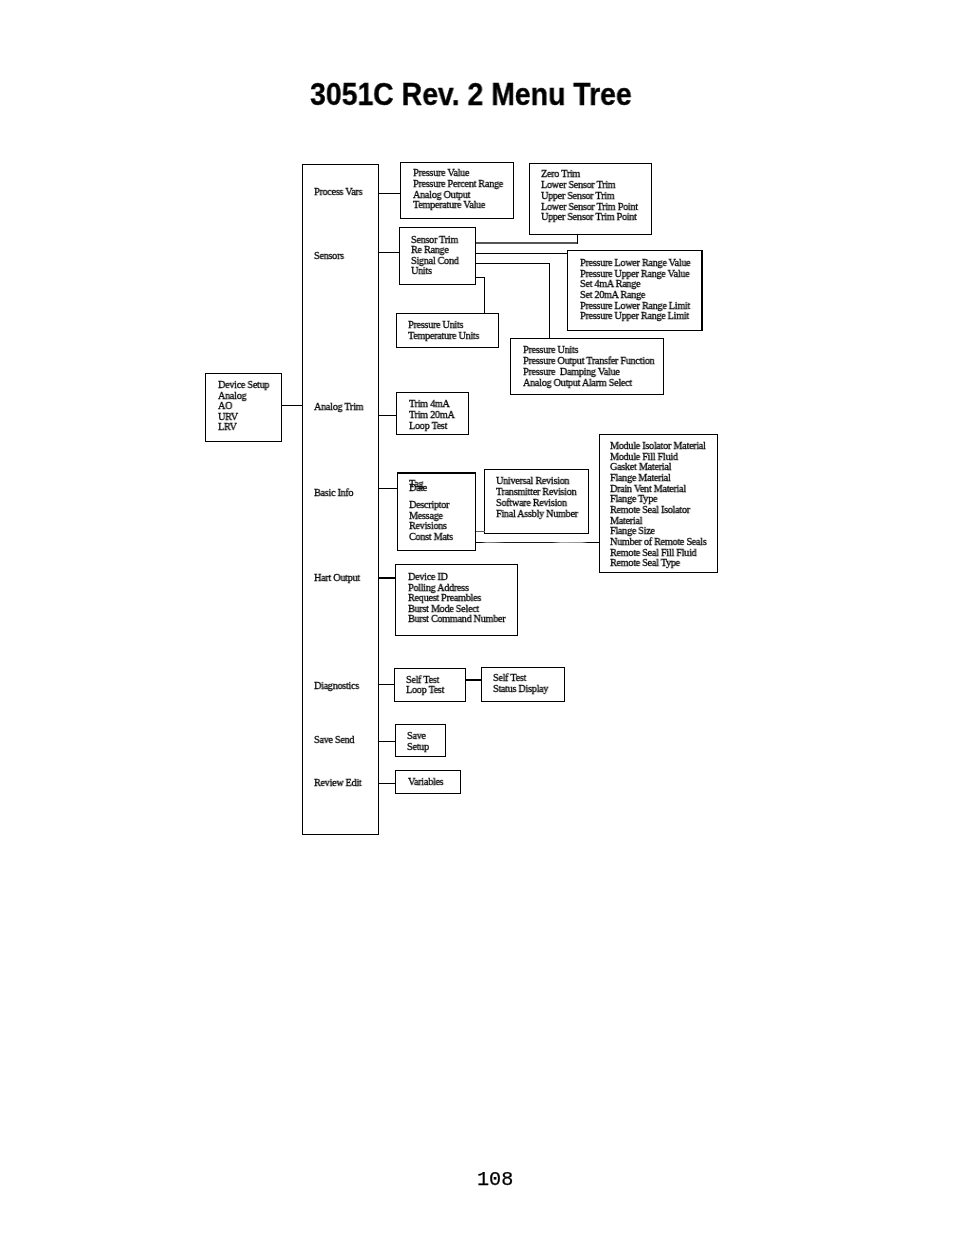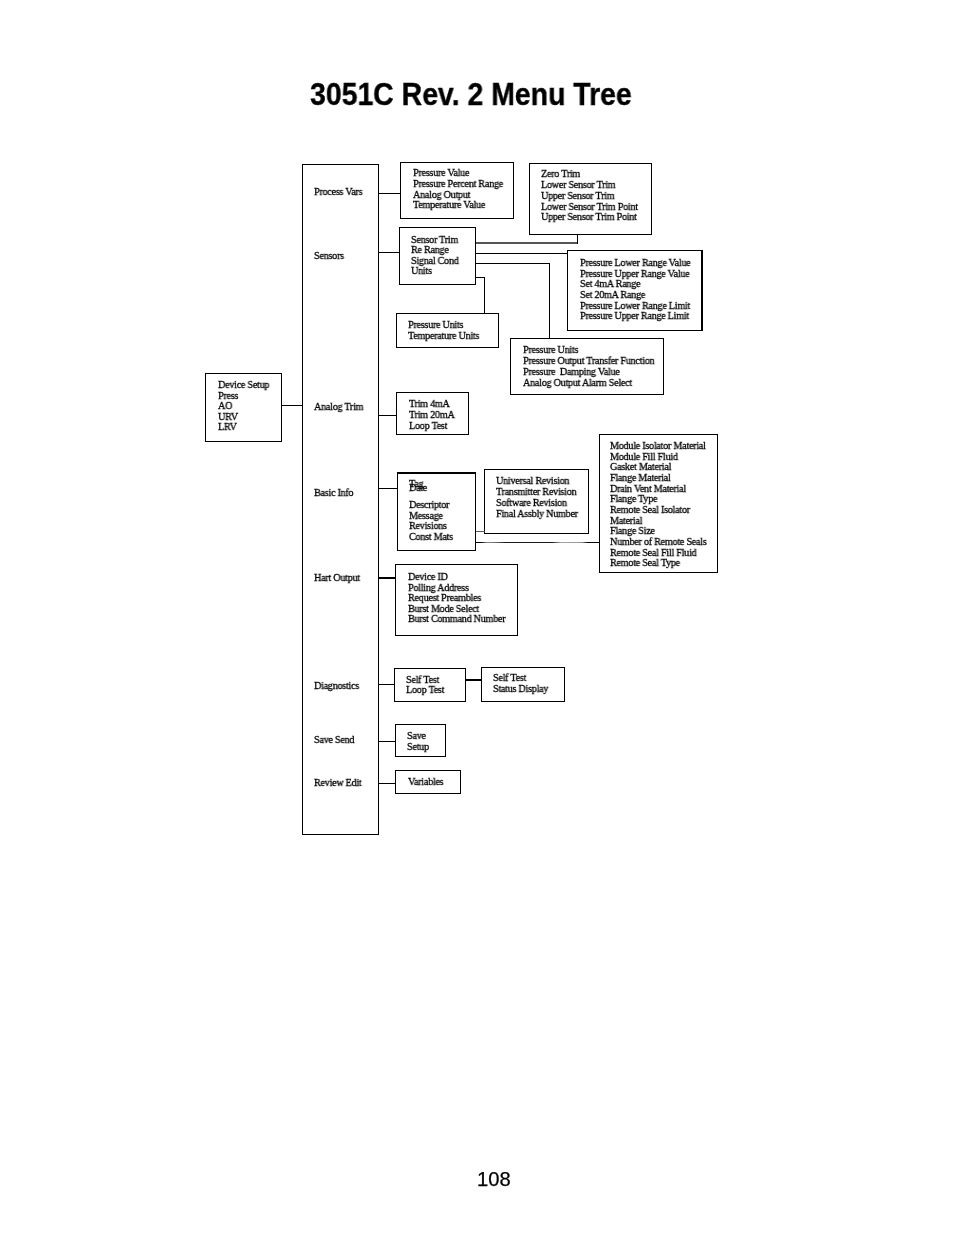--- a/index.html
+++ b/index.html
@@ -5,21 +5,21 @@
 <style>
   html,body{margin:0;padding:0;background:#ffffff;}
   body{width:954px;height:1235px;position:relative;overflow:hidden;
        font-family:"Liberation Serif", serif;color:#000;}
   #page{position:absolute;left:0;top:0;width:954px;height:1235px;background:#fff;}
   .title,.pageno,.lbl,.items{will-change:transform;}
   .title{position:absolute;font-family:"Liberation Sans", sans-serif;font-weight:bold;
          font-size:30.5px;letter-spacing:0px;white-space:nowrap;
          transform:scaleX(0.932);transform-origin:left top;
          -webkit-text-stroke:0.35px #000;}
-  .pageno{position:absolute;font-family:Liberation Sans, sans-serif;font-size:20.2px;white-space:nowrap;
+  .pageno{position:absolute;font-family:Liberation Mono, monospace;font-size:20.2px;white-space:nowrap;
           -webkit-text-stroke:0.25px #000;}
   .box{position:absolute;border:1.45px solid #000;box-sizing:border-box;background:transparent;}
   .lbl{position:absolute;white-space:nowrap;font-size:10.7px;line-height:10.85px;
        letter-spacing:-0.28px;transform:scaleX(0.95);transform-origin:left top;
        -webkit-text-stroke:0.3px #000;}
   .items{position:absolute;font-size:10.7px;line-height:10.85px;
        letter-spacing:-0.28px;transform:scaleX(0.95);transform-origin:left top;
        -webkit-text-stroke:0.3px #000;}
   .items div{white-space:pre;position:absolute;left:0;line-height:normal;}
   .h{position:absolute;background:#000;height:1.45px;}
@@ -30,21 +30,21 @@
 
 <div id="page">
 
   <div class="title" style="left:309.6px;top:77.4px;">3051C Rev. 2 Menu Tree</div>
 
   <div class="box" style="left:302.1px;top:164px;width:76.6px;height:670.6px;"></div>
 
   <div class="box" style="left:205.3px;top:373.2px;width:76.4px;height:69.1px;"></div>
   <div class="items" style="left:217.6px;top:378.3px;">
       <div style="top: 0px;">Device Setup</div>
-      <div style="top: 10.6px;">Press</div>
+      <div style="top: 10.6px;">Analog</div>
       <div style="top: 21.2px;">AO</div>
       <div style="top: 31.8px;">URV</div>
       <div style="top: 42.4px;">LRV</div>
     </div>
   <div class="h" style="left:281.4px;top:405px;width:21.2px;"></div>
 
   <div class="lbl" style="left:313.6px;top:185.5px;">Process Vars</div>
   <div class="lbl" style="left:313.6px;top:249.5px;">Sensors</div>
   <div class="lbl" style="left:313.6px;top:400.5px;">Analog Trim</div>
   <div class="lbl" style="left:313.6px;top:486.5px;">Basic Info</div>

